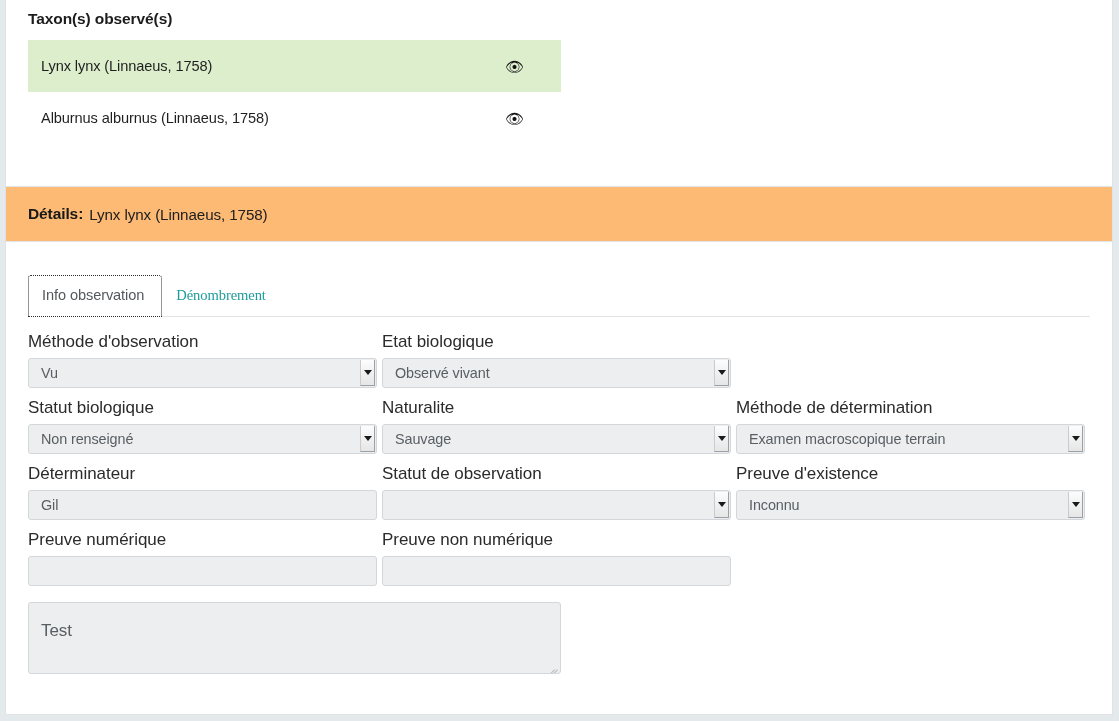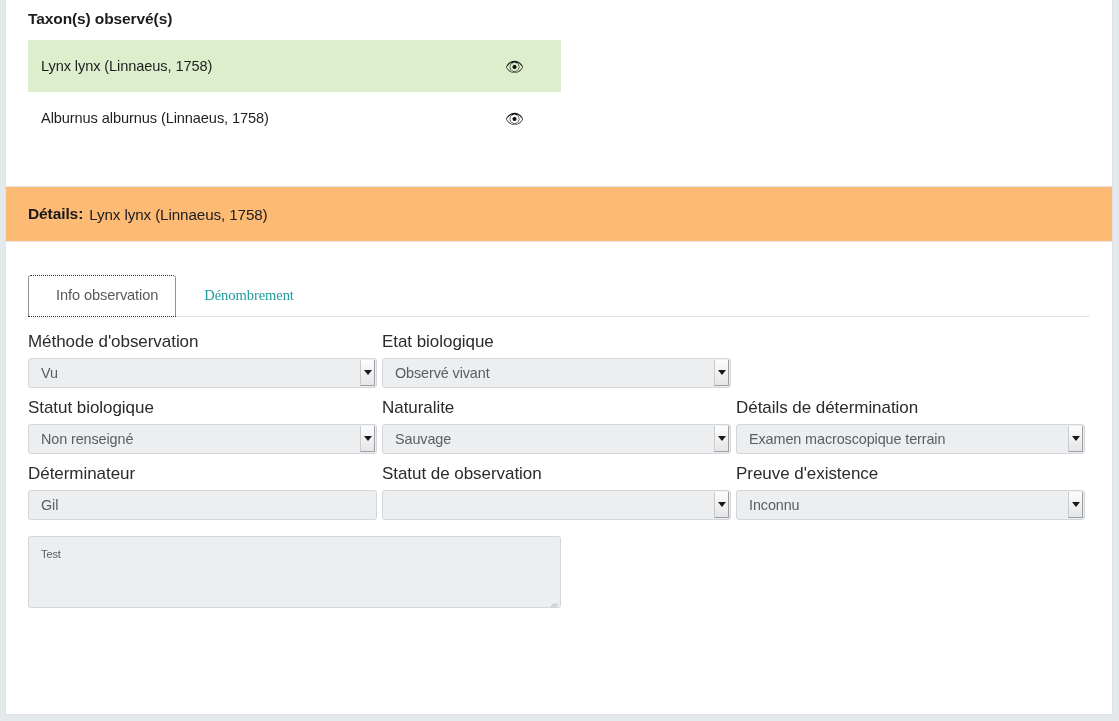--- a/index.html
+++ b/index.html
@@ -124,21 +124,21 @@
   .tabs {
     position: relative;
     display: flex;
     align-items: flex-end;
     border-bottom: 1px solid #e2e4e6;
     height: 46px;
   }
 
   .tab {
     font-size: 14.6px;
-    padding: 11px 17px 12px 27px;
+    padding: 11px 17px 12px 13px;
     box-sizing: border-box;
     cursor: pointer;
     line-height: 1.2;
     letter-spacing: -0.1px;
   }
 
   .tab.active {
     color: #55595c;
     background: #ffffff;
     border: 1px dotted #2b2b2b;
@@ -246,22 +246,22 @@
   }
 
   .textarea {
     position: relative;
     width: 533px;
     height: 72px;
     background: #eceeef;
     border: 1px solid #d4d7d9;
     border-radius: 3px;
     box-sizing: border-box;
-    padding: 11px 12px;
-    font-size: 11px;
+    padding: 18px 12px;
+    font-size: 17px;
     color: #585e63;
     letter-spacing: -0.1px;
     overflow: hidden;
   }
 
   .resize-grip {
     position: absolute;
     right: 2px;
     bottom: 2px;
     width: 10px;
@@ -341,21 +341,21 @@
           </div>
         </div>
         <div class="col col-2">
           <label class="field-label">Naturalite</label>
           <div class="ctrl select">
             <span class="val">Sauvage</span>
             <span class="arrow-btn"></span>
           </div>
         </div>
         <div class="col col-3">
-          <label class="field-label">Détails de détermination</label>
+          <label class="field-label">Méthode de détermination</label>
           <div class="ctrl select">
             <span class="val">Examen macroscopique terrain</span>
             <span class="arrow-btn"></span>
           </div>
         </div>
       </div>
 
       <div class="form-row">
         <div class="col col-1">
           <label class="field-label">Déterminateur</label>
@@ -372,20 +372,35 @@
         </div>
         <div class="col col-3">
           <label class="field-label">Preuve d'existence</label>
           <div class="ctrl select">
             <span class="val">Inconnu</span>
             <span class="arrow-btn"></span>
           </div>
         </div>
       </div>
 
+      <div class="form-row">
+        <div class="col col-1">
+          <label class="field-label">Preuve numérique</label>
+          <div class="ctrl">
+            <span class="val"></span>
+          </div>
+        </div>
+        <div class="col col-2">
+          <label class="field-label">Preuve non numérique</label>
+          <div class="ctrl">
+            <span class="val"></span>
+          </div>
+        </div>
+        <div class="col col-3"></div>
+      </div>
     </div>
 
     <div class="comment-wrap">
       <div class="textarea">
         <span>Test</span>
         <span class="resize-grip">
             <i></i>
             <i></i>
           </span>
       </div>

